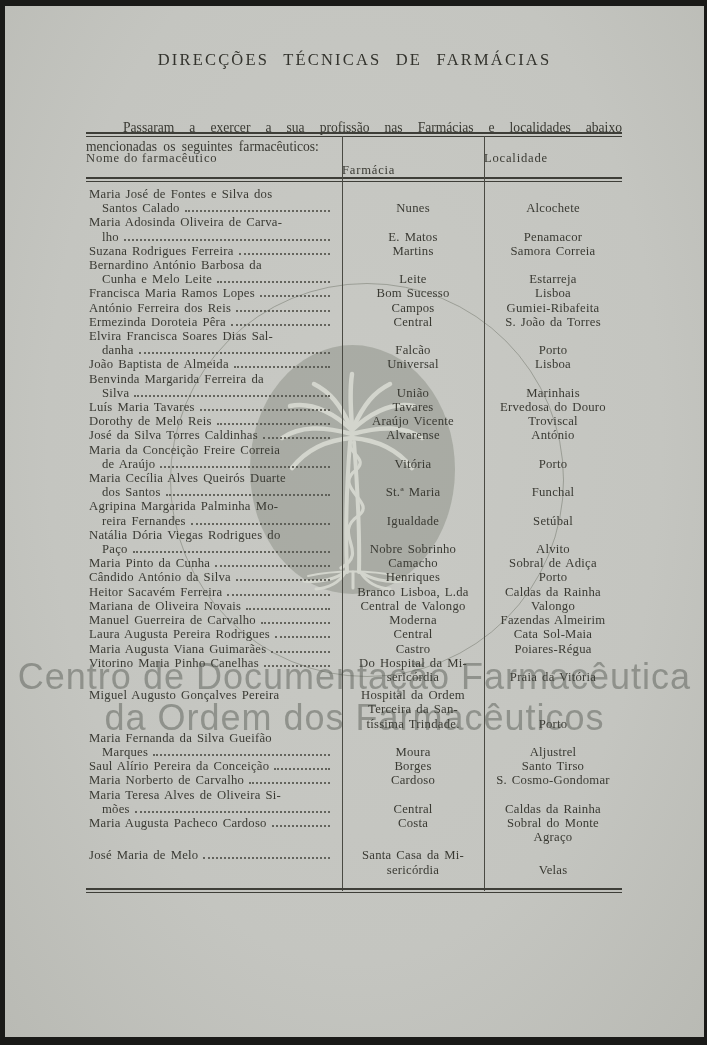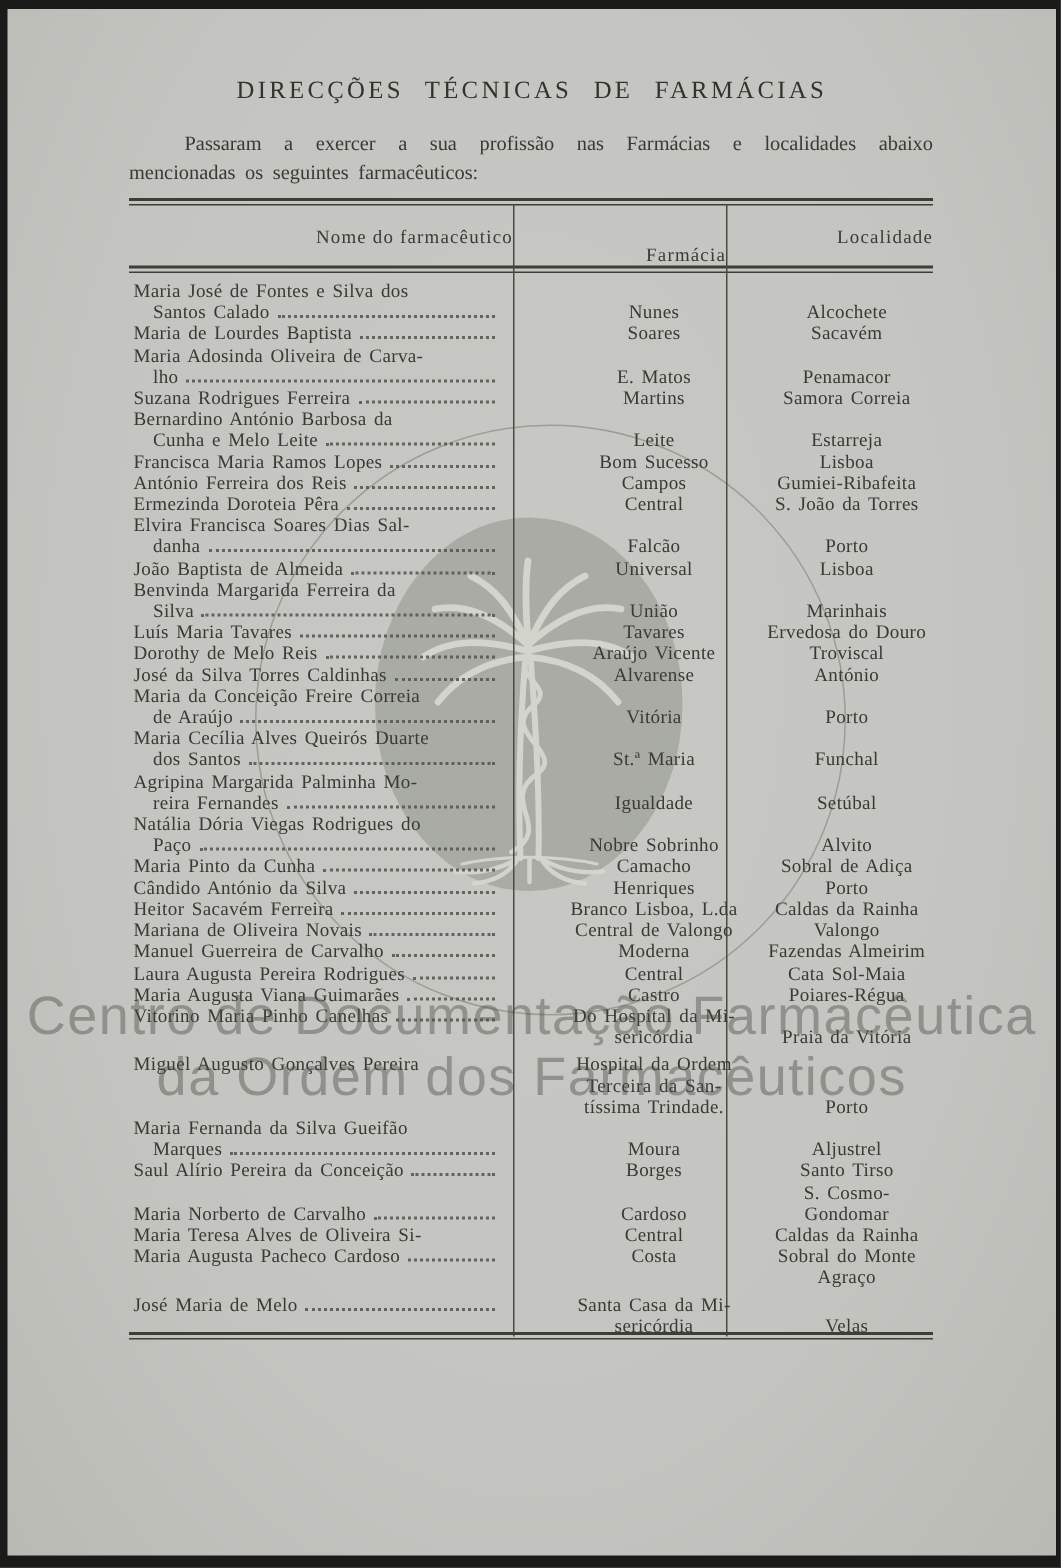--- a/index.html
+++ b/index.html
@@ -29,40 +29,40 @@
     color:rgba(70,74,66,.42);pointer-events:none;
   }
   .wm-text .wl{font-size:36px;line-height:41px;letter-spacing:1px;white-space:nowrap;}
   
   .content{position:absolute;inset:0;z-index:2;padding-left:28px;}
   .title{
     position:absolute;top:44px;left:0;right:0;text-align:center;
     font-size:16.5px;letter-spacing:2.2px;word-spacing:8px;color:#33332d;
   }
   .intro{position:absolute;left:81px;top:80px;width:536px;font-size:13.6px;line-height:19px;word-spacing:3px;}
-  .intro .l1{text-indent:37px;text-align:justify;text-align-last:justify;}
+  .intro .l1{text-indent:37px;text-align:justify;text-align-last:justify;margin-top:32px;}
   
   .dtable{position:absolute;left:81px;top:126px;width:536px;height:764px;}
   .hrule{position:absolute;left:0;right:0;}
   .hrule .thick{height:2px;background:var(--c-rule,#3e3e38);}
   .hrule .thin{height:1px;background:var(--c-rule,#3e3e38);margin-top:2px;}
   .hrule.rtop{top:0;}
   .hrule.rmid{top:45px;}
   .hrule.rbot{top:756px;}
   .vrule{position:absolute;top:4px;bottom:5px;width:1px;background:#4a4a43;}
   .v1{left:256px;} .v2{left:398px;}
   .thead{position:absolute;top:19px;left:0;right:0;display:flex;font-size:12.6px;letter-spacing:.8px;color:#3b3b34;}
-  .th{text-align:right;}
+  .th{text-align:left;}
   .th.h-name{width:256px;} .th.h-pharm{width:142px;margin-top:12px;} .th.h-loc{flex:1;}
   .tbody{position:absolute;top:55px;left:0;right:0;}
   .row{display:flex;align-items:flex-end;}
   .row.gap{margin-top:4px;}
   .cell{font-size:12.7px;line-height:14.2px;letter-spacing:.25px;word-spacing:1.5px;box-sizing:border-box;}
   .cell.name{width:256px;padding:0 10px 0 3px;}
-  .cell.pharm{width:142px;text-align:center;padding:0 5px;margin-left:23px;}
+  .cell.pharm{width:142px;text-align:center;padding:0 5px;}
   .cell.loc{flex:1;text-align:center;padding:0 4px;}
   .name .line{display:flex;align-items:baseline;}
   .name .line.cont{padding-left:13px;}
   .leader{flex:1;border-bottom:2px dotted #53534c;margin:0 2px 2px 5px;opacity:.85;height:0;min-width:8px;}
   
   .imprint{
     position:absolute;left:0;right:0;top:902px;text-align:center;
     font-variant:small-caps;font-size:11.5px;letter-spacing:1px;word-spacing:2px;color:#3b3b35;
   }
 </style>
@@ -142,34 +142,20 @@
                 </div>
               </div>
     <div class="cell pharm">
                 <div>Nunes</div>
               </div>
     <div class="cell loc">
                 <div>Alcochete</div>
               </div>
   </div>
 
-  <div class="row">
-    <div class="cell name">
-                <div class="line">
-                  <span>Maria de Lourdes Baptista</span>
-                  <span class="leader"></span>
-                </div>
-              </div>
-    <div class="cell pharm">
-                <div>Soares</div>
-              </div>
-    <div class="cell loc">
-                <div>Sacavém</div>
-              </div>
-  </div>
 
   <div class="row">
     <div class="cell name">
                 <div class="line">
                   <span>Maria Adosinda Oliveira de Carva-</span>
                 </div>
                 <div class="line cont">
                   <span>lho</span>
                   <span class="leader"></span>
                 </div>
@@ -610,20 +596,24 @@
               </div>
     <div class="cell loc">
                 <div>S. Cosmo-Gondomar</div>
               </div>
   </div>
 
   <div class="row">
     <div class="cell name">
                 <div class="line">
                   <span>Maria Teresa Alves de Oliveira Si-</span>
+                </div>
+                <div class="line cont">
+                  <span>mões</span>
+                  <span class="leader"></span>
                 </div>
               </div>
     <div class="cell pharm">
                 <div>Central</div>
               </div>
     <div class="cell loc">
                 <div>Caldas da Rainha</div>
               </div>
   </div>
 

